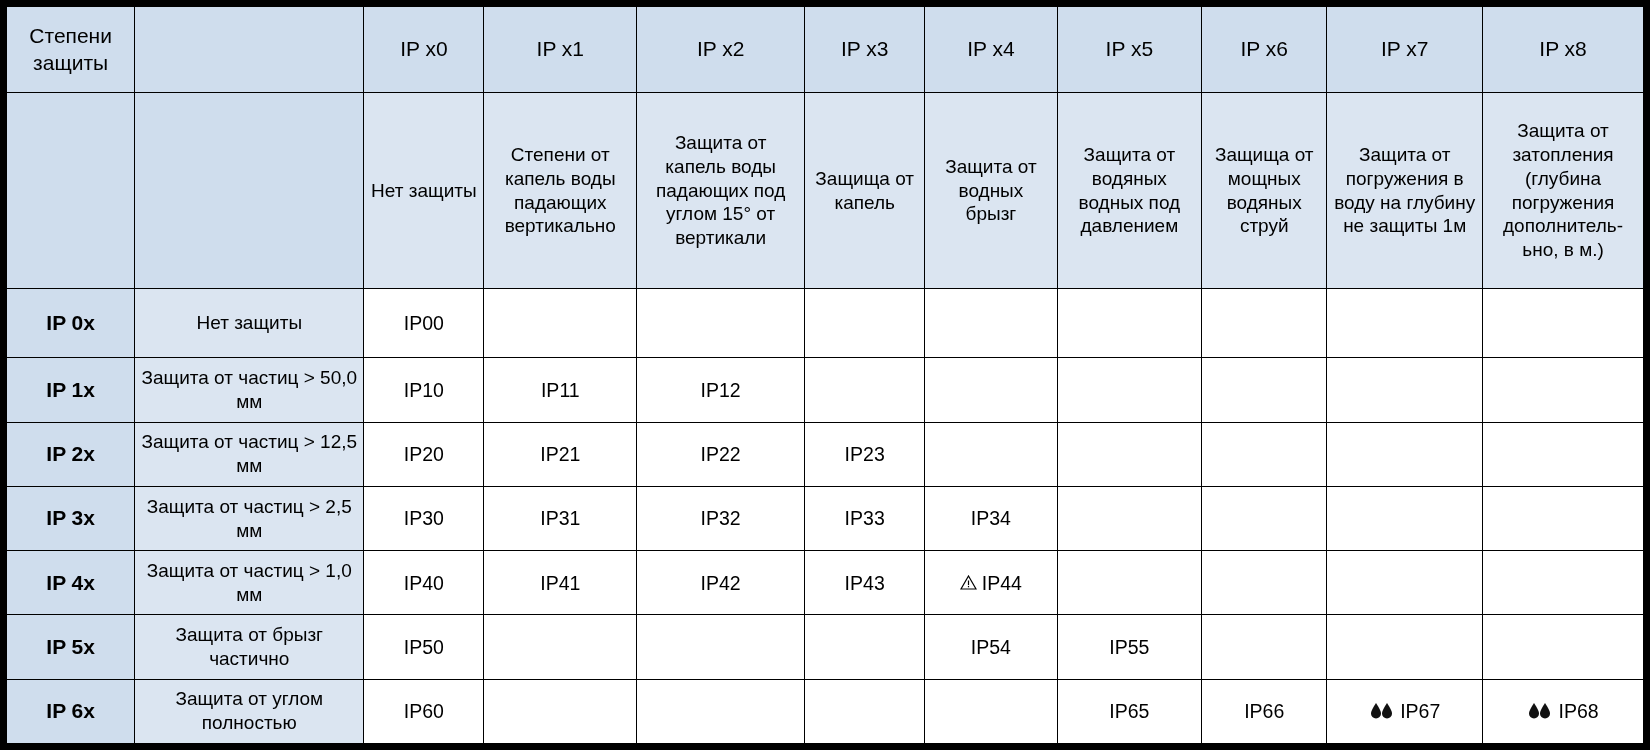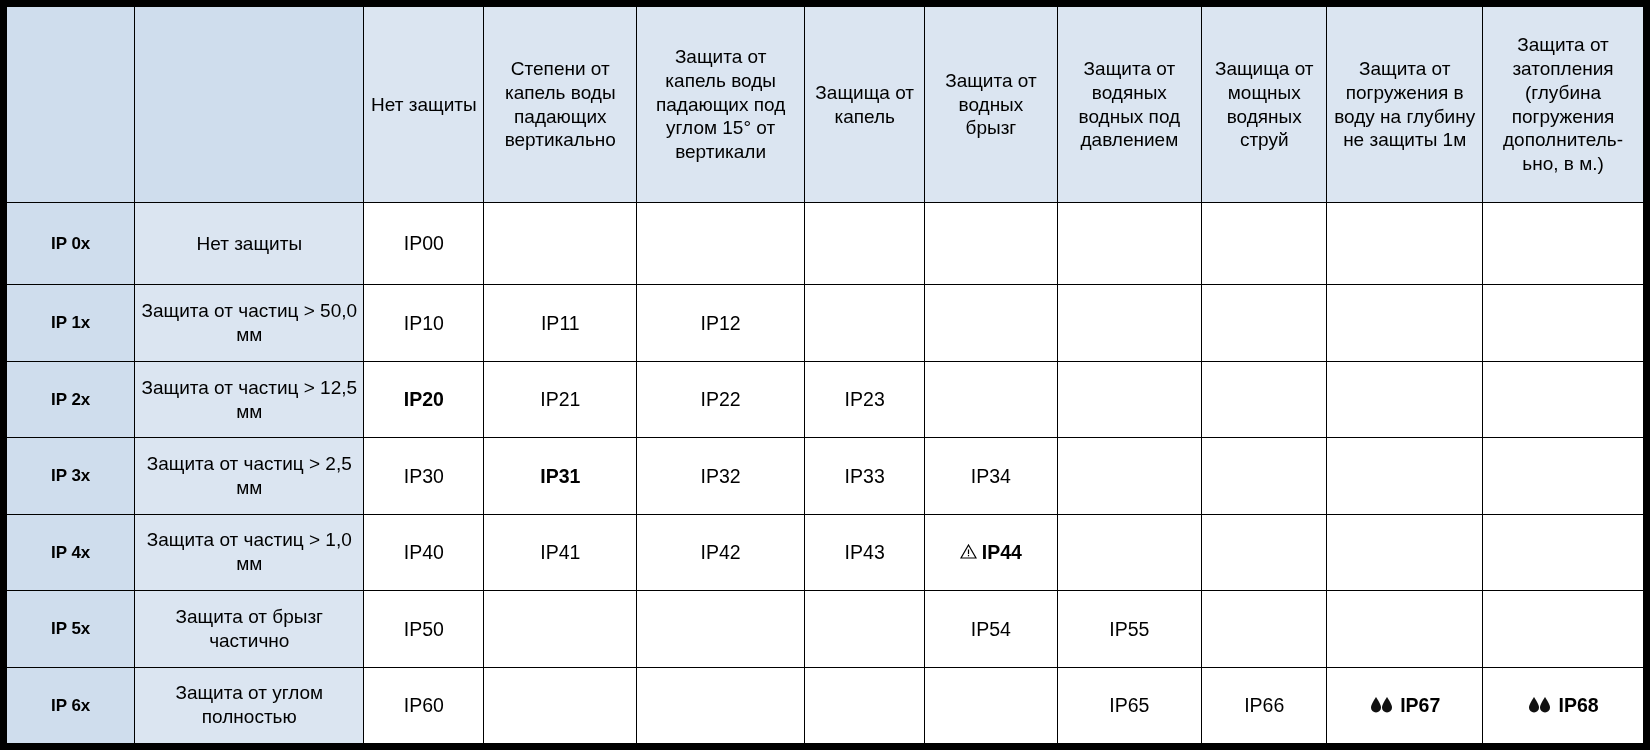--- a/index.html
+++ b/index.html
@@ -64,34 +64,34 @@
     height: 196px;
     vertical-align: middle;
     font-size: 19px;
     padding: 4px 7px;
   }
   .desc-row td.empty-a, .desc-row td.empty-b { background: #cfdded; }
 
   tbody tr td.rowhead {
     background: #cfdded;
     font-weight: bold;
-    font-size: 17px;
+    font-size: 21px;
   }
   tbody tr td.rowdesc {
     background: #dbe5f1;
     font-size: 19px;
   }
   tbody tr td.cell {
     background: #ffffff;
     font-size: 19.5px;
   }
   tbody tr.body-row td { height: 63px; }
   tbody tr.body-row.first td { height: 68px; }
 
-  .bold { font-weight: bold; }
+  .bold { font-weight: normal; }
   .cell-inner {
     display: flex;
     align-items: center;
     justify-content: center;
     gap: 5px;
   }
   .warn-icon {
     display: inline-block;
     font-size: 17px;
     line-height: 1;
@@ -119,20 +119,34 @@
         <col class="c3">
         <col class="c4">
       <col class="c5">
         <col class="c6">
         <col class="c7">
         <col class="c8">
         <col class="c9">
         <col class="c10">
     </colgroup>
     <thead>
+      <tr class="hdr-row">
+        <th class="corner" style="white-space:pre-line;">Степени
+защиты</th>
+        <th class="blank-a"></th>
+        <th>IP x0</th>
+        <th>IP x1</th>
+        <th>IP x2</th>
+        <th>IP x3</th>
+        <th>IP x4</th>
+        <th>IP x5</th>
+        <th>IP x6</th>
+        <th>IP x7</th>
+        <th>IP x8</th>
+      </tr>
       <tr class="desc-row">
         <td class="empty-a"></td>
         <td class="empty-b"></td>
         <td>Нет защиты</td>
         <td>Степени от капель воды падающих вертикально</td>
         <td>Защита от капель воды падающих под углом 15° от вертикали</td>
         <td>Защища от капель</td>
         <td>Защита от водных брызг</td>
         <td>Защита от водяных водных под давлением</td>
         <td>Защища от мощных водяных струй</td>

